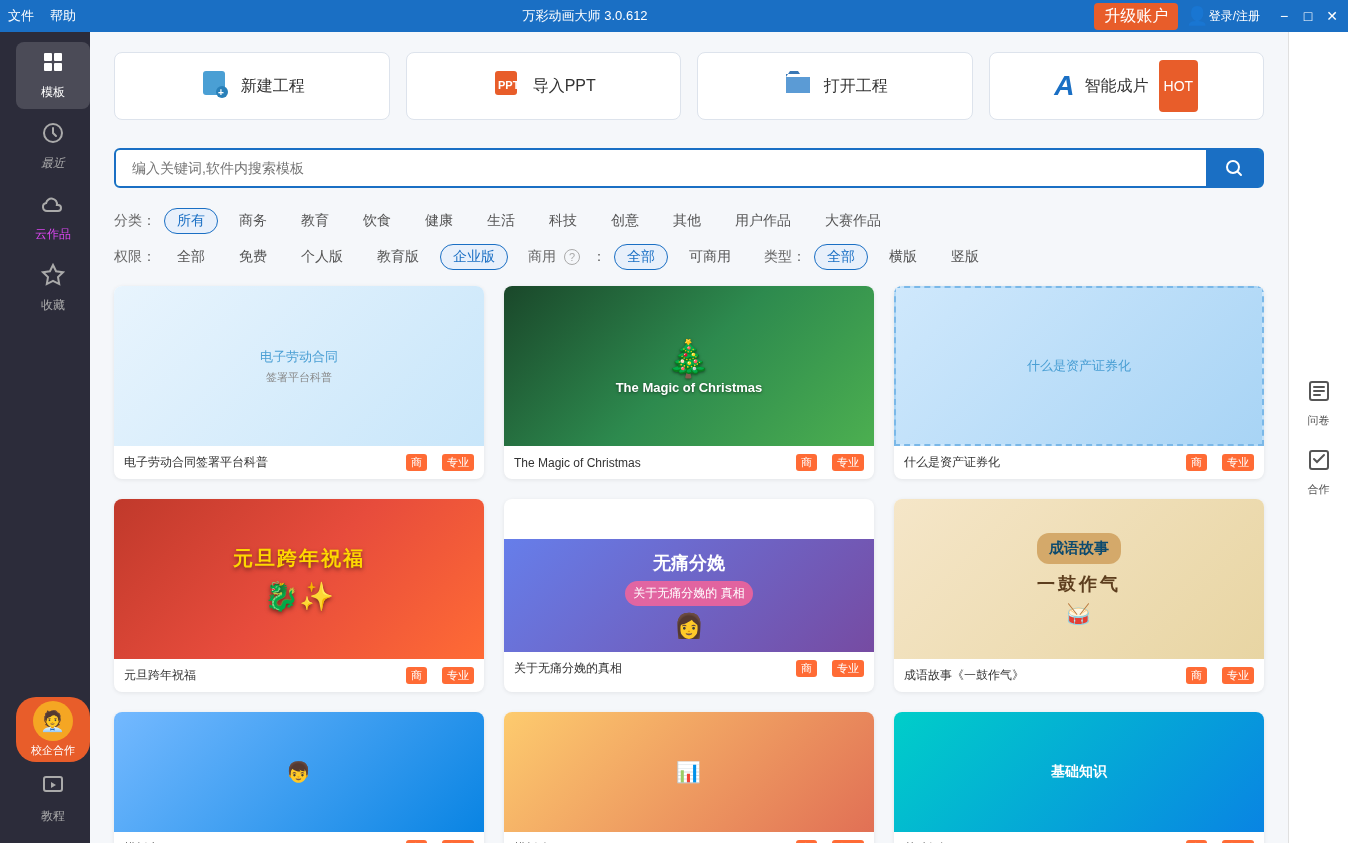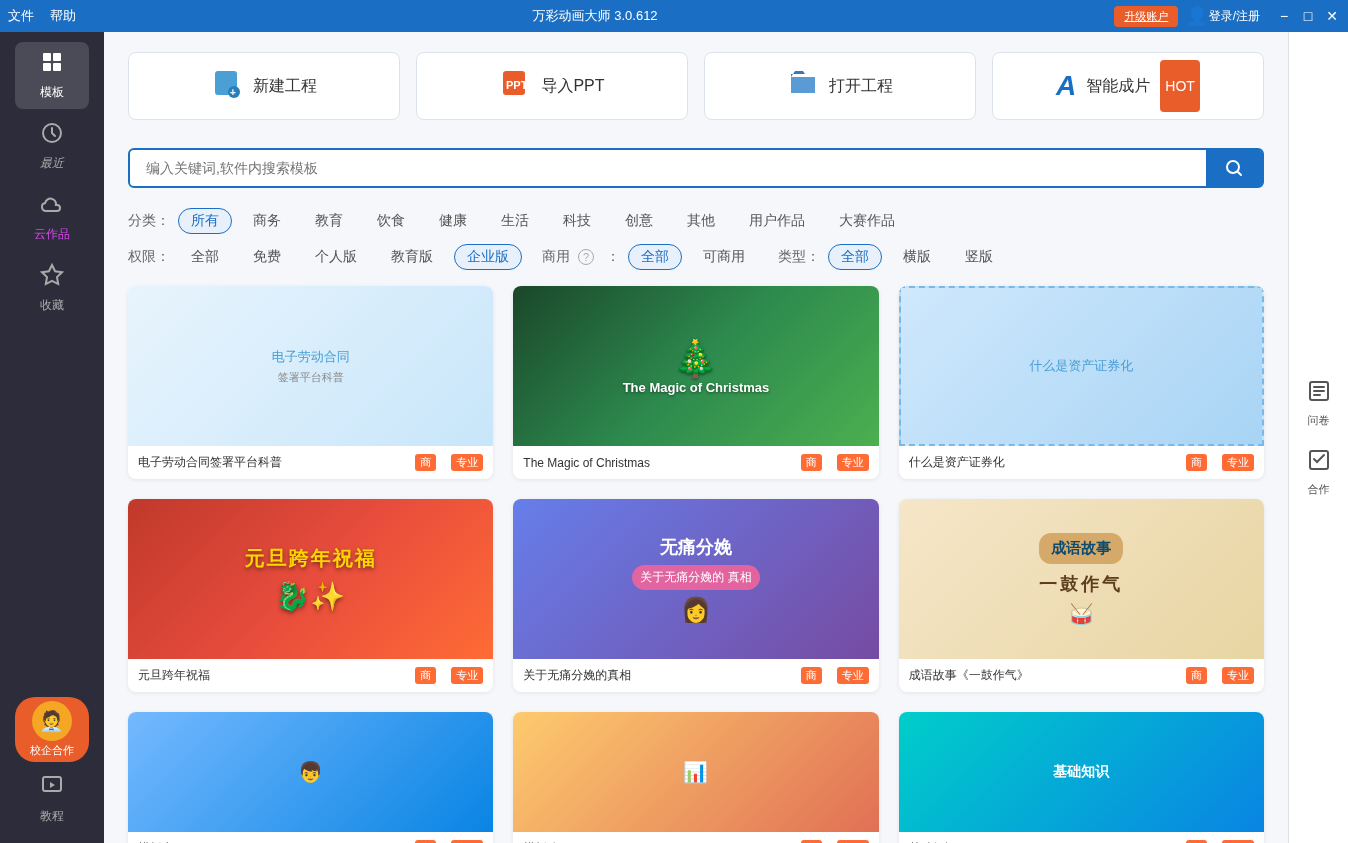--- a/index.html
+++ b/index.html
@@ -17,38 +17,37 @@
     }
     .title-bar-left { display: flex; align-items: center; gap: 16px; color: white; font-size: 13px; }
     .title-bar-center { color: white; font-size: 13px; flex: 1; text-align: center; }
     .title-bar-right { display: flex; align-items: center; gap: 8px; }
     .upgrade-btn {
       background: #e85d2a;
       color: white;
       border: none;
       border-radius: 4px;
       padding: 3px 10px;
-      font-size: 11px;
-      cursor: pointer;
-      text-decoration: underline;
+      font-size: 16px;
+      cursor: pointer;
     }
     .login-btn { color: #ffffff; font-size: 12px; cursor: pointer; display: flex; align-items: center; }
     .window-controls { display: flex; align-items: center; gap: 8px; margin-left: 8px; }
     .win-btn { color: white; font-size: 14px; cursor: pointer; width: 16px; text-align: center; }
 
     
     .app-body { display: flex; height: calc(843px - 32px); }
 
     
     .sidebar {
-      width: 104px;
+      width: 90px;
       background: #2c2c3a;
       display: flex;
       flex-direction: column;
-      align-items: center;
+      align-items: flex-end;
       padding-top: 10px;
       gap: 4px;
     }
     .sidebar-item {
       display: flex;
       flex-direction: column;
       align-items: center;
       padding: 8px 10px;
       cursor: pointer;
       border-radius: 8px;
@@ -499,21 +498,21 @@
         <div class="template-footer">
           <span class="template-title">元旦跨年祝福</span>
           <div class="badge-group">
             <span class="badge badge-shang">商</span>
             <span class="badge badge-pro">专业</span>
           </div>
         </div>
       </div>
 
       <div class="template-card">
-        <div class="template-thumb thumb-purple" style="height:160px;">
+        <div class="template-thumb thumb-purple" style="height:113px;margin-top:40px;">
           <div style="text-align:center;">
             <div style="font-size:18px; font-weight:bold; margin-bottom:6px;">无痛分娩</div>
             <div style="font-size:12px; background:rgba(255,100,150,0.8); padding:4px 8px; border-radius:20px;">关于无痛分娩的 真相</div>
             <div style="font-size:24px; margin-top:6px;">👩</div>
           </div>
         </div>
         <div class="template-footer">
           <span class="template-title">关于无痛分娩的真相</span>
           <div class="badge-group">
             <span class="badge badge-shang">商</span>

